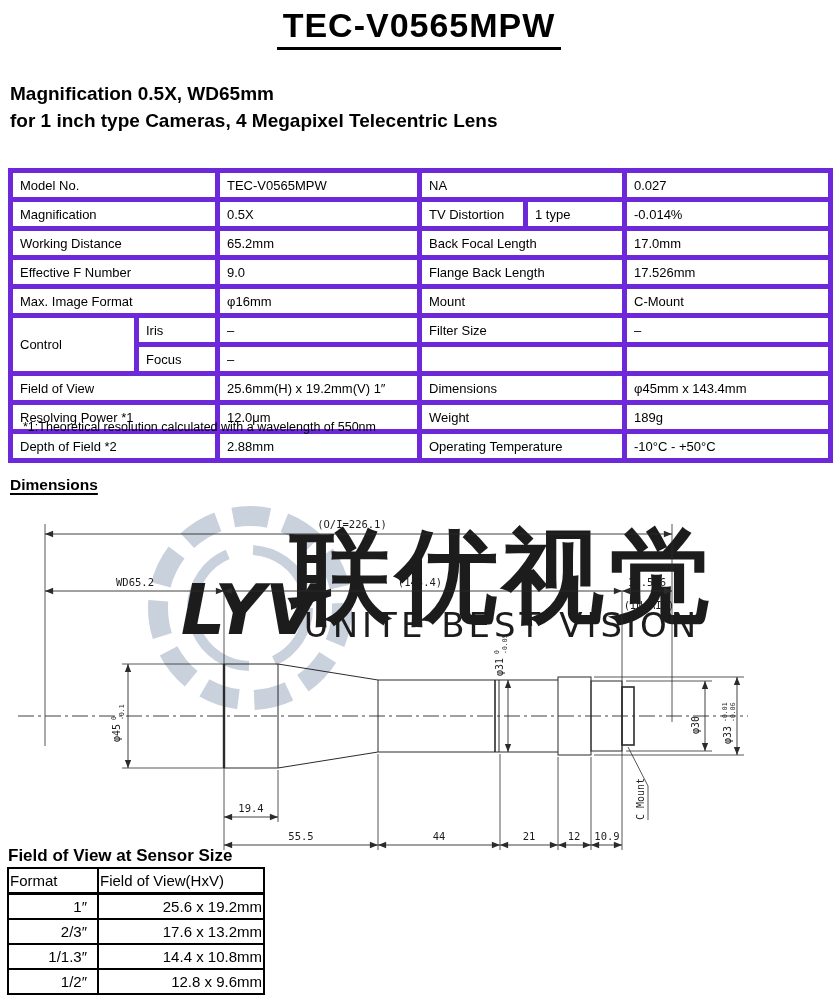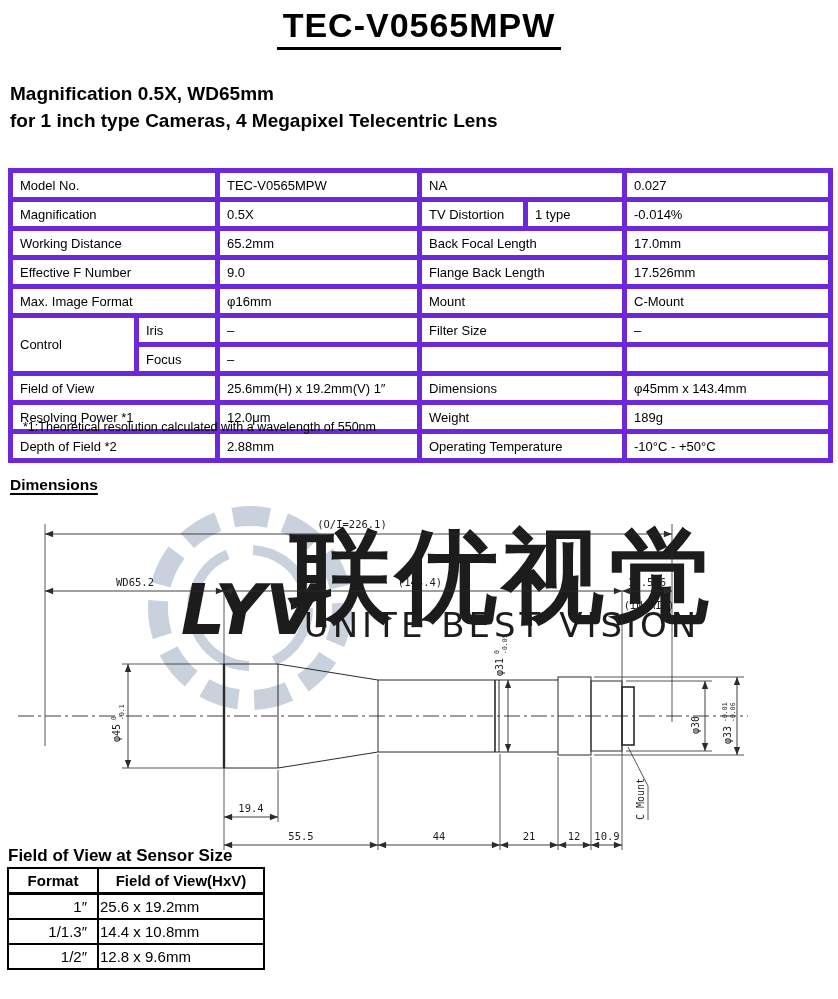--- a/index.html
+++ b/index.html
@@ -32,23 +32,23 @@
     position:absolute;top:476px;left:10px;font-size:15.5px;font-weight:bold;
     text-decoration:underline;text-decoration-thickness:2px;text-underline-offset:3px;
   }
   .fov-heading{position:absolute;top:846px;left:8px;font-size:17px;font-weight:bold;}
   
   table.fov{
     position:absolute;top:867px;left:7px;width:256px;
     border-collapse:collapse;table-layout:fixed;border:2px solid #000;
   }
   table.fov th,table.fov td{border:2px solid #000;font-size:15px;height:21px;white-space:nowrap;}
-  table.fov th{font-weight:bold;text-align:center;border-bottom:3px solid #000;}
+  table.fov th{font-weight:normal;text-align:left;border-bottom:3px solid #000;}
   table.fov td.fmt{text-align:right;padding-right:10px;}
-  table.fov td.val{text-align:left;}
+  table.fov td.val{text-align:right;}
   
   svg.drawing{position:absolute;top:495px;left:0;}
   .ln{stroke:#2b2b2b;stroke-width:1;fill:none;}
   .thick{stroke-width:2.4;}
   .med{stroke-width:1.6;}
   .thin{stroke-width:0.8;}
   .dim{stroke:#2b2b2b;stroke-width:0.9;fill:none;marker-start:url(#ah);marker-end:url(#ah);}
   .cl{stroke:#2b2b2b;stroke-width:0.9;stroke-dasharray:16 4 3 4;fill:none;}
   svg.drawing text{fill:#1c1c1c;}
   .dn{font:10.5px "DejaVu Sans Mono",monospace;text-anchor:middle;}
@@ -277,20 +277,24 @@
       <th>Format</th>
       <th>Field of View(HxV)</th>
     </tr>
   </thead>
   <tbody>
       <tr>
         <td class="fmt">1″</td>
         <td class="val">25.6 x 19.2mm</td>
       </tr>
       <tr>
+        <td class="fmt">2/3″</td>
+        <td class="val">17.6 x 13.2mm</td>
+      </tr>
+      <tr>
         <td class="fmt">1/1.3″</td>
         <td class="val">14.4 x 10.8mm</td>
       </tr>
       <tr>
         <td class="fmt">1/2″</td>
         <td class="val">12.8 x  9.6mm</td>
       </tr>
     </tbody>
 </table>
 

